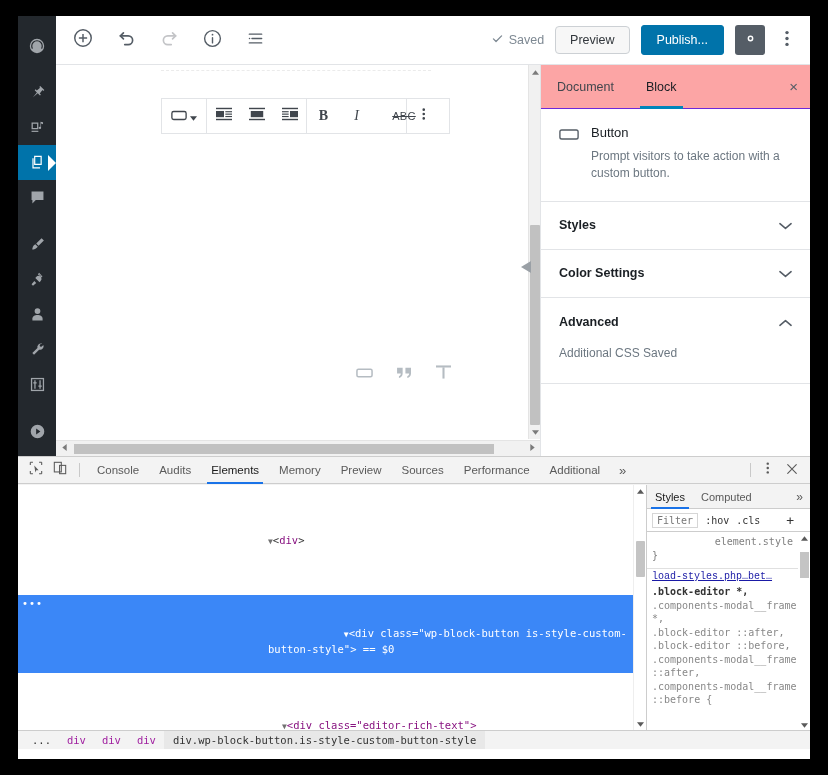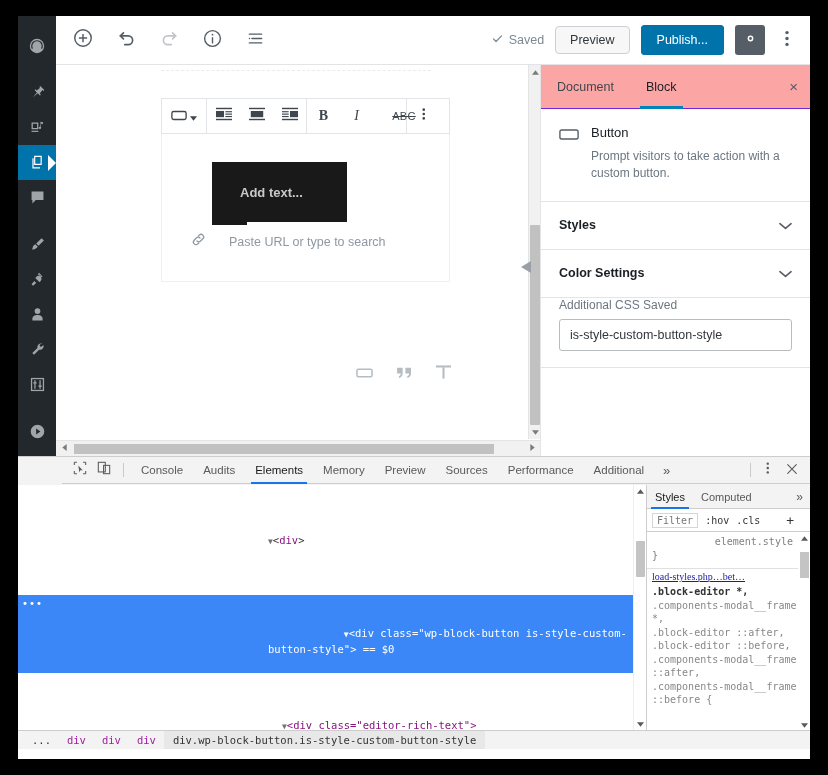--- a/index.html
+++ b/index.html
@@ -236,21 +236,20 @@
     position: absolute; left: 0; top: 440px;
     width: 792px; height: 303px;
     background: #f3f3f3;
     border-top: 1px solid #cdcdcd;
     font-family: "Liberation Sans", sans-serif;
   }
   .dt-tabbar {
     height: 27px; display: flex; align-items: center;
     border-bottom: 1px solid #cdcdcd; background: #f3f3f3;
     padding-left: 6px;
-    margin-left: 44px;
   }
   .dt-icobtn {
     width: 24px; height: 24px; display: flex;
     align-items: center; justify-content: center;
     color: #5a5a5a; cursor: pointer;
   }
   .dt-sep { width: 1px; height: 14px; background: #c9c9c9; margin: 0 7px; }
   .dt-tab {
     padding: 0 10px; height: 27px; line-height: 27px;
     font-size: 11.5px; color: #5a5a5a; cursor: pointer;
@@ -332,21 +331,21 @@
   }
   .sp-filter .tg { color: #333; cursor: pointer; }
   .sp-filter .plus { margin-left: auto; color: #333; font-size: 13px; cursor: pointer; padding-right: 11px; }
   .sp-code {
     font-family: "DejaVu Sans Mono", monospace;
     font-size: 10px; line-height: 13.5px;
     padding: 3px 5px; color: #333;
     word-break: break-word;
   }
   .sp-src { color: #1a1aa6; text-decoration: underline; cursor: pointer; display: block; padding: 2px 14px 0 5px;
-            font-family: Liberation Serif, serif; font-size: 10px; }
+            font-family: Liberation Mono, monospace; font-size: 10px; }
   .sp-divider { border-top: 1px solid #e0e0e0; margin: 3px 0 0 0; }
   .sp-sel { color: #333; font-weight: bold; }
   .sp-selg { color: #888; }
   .sp-scroll {
     position: absolute; right: 0; top: 47px; width: 12px; bottom: 0;
     background: #fff;
   }
   .sp-scroll .thumb {
     position: absolute; left: 2px; top: 20px;
     width: 9px; height: 26px; background: #c4c4c4;
@@ -609,34 +608,20 @@
             <svg width="3.5" height="14" viewBox="0 0 4 14" fill="currentColor">
                   <circle cx="2" cy="2" r="1.5"></circle>
                   <circle cx="2" cy="7" r="1.5"></circle>
                   <circle cx="2" cy="12" r="1.5"></circle>
                 </svg>
           </span>
         </div>
       </div>
     </div>
 
-    <div class="blk-body">
-      <div class="btn-block">
-        <span>Add text...</span>
-      </div>
-      <div class="url-row">
-        <span class="lnk">
-          <svg width="17" height="17" viewBox="0 0 20 20" fill="none" stroke="currentColor" stroke-width="1.5" stroke-linecap="round">
-                <path d="M8.2 11.8a3 3 0 004.3 0l2.6-2.6a3 3 0 10-4.3-4.3l-1 1"></path>
-                <path d="M11.8 8.2a3 3 0 00-4.3 0l-2.6 2.6a3 3 0 104.3 4.3l1-1"></path>
-              </svg>
-        </span>
-        <span class="ph">Paste URL or type to search</span>
-      </div>
-    </div>
 
     <div class="blk-footer-icons">
       <span>
         <svg width="17" height="12" viewBox="0 0 18 12" fill="none" stroke="currentColor" stroke-width="1.6">
               <rect x="1" y="2" width="16" height="8" rx="1.6"></rect>
             </svg>
       </span>
       <span>
         <svg width="17" height="13" viewBox="0 0 18 14" fill="currentColor">
               <path d="M1 2h6v6c0 2.5-1.8 4.5-4 5v-2c1.2-.5 2-1.6 2-3H1V2zM10 2h6v6c0 2.5-1.8 4.5-4 5v-2c1.2-.5 2-1.6 2-3h-4V2z"></path>
@@ -716,24 +701,31 @@
 
     <div class="panel-row">
       <span class="ttl">Color Settings</span>
       <span class="chev">
         <svg width="13" height="8" viewBox="0 0 14 8" fill="none" stroke="currentColor" stroke-width="1.7" stroke-linecap="round" stroke-linejoin="round">
               <path d="M1 1.5L7 6.5L13 1.5"></path>
             </svg>
       </span>
     </div>
 
+    <div class="panel-row" style="border-bottom:none;">
+      <span class="ttl">Advanced</span>
+      <span class="chev">
+        <svg width="13" height="8" viewBox="0 0 14 8" fill="none" stroke="currentColor" stroke-width="1.7" stroke-linecap="round" stroke-linejoin="round">
+              <path d="M1 6.5L7 1.5L13 6.5"></path>
+            </svg>
+      </span>
+    </div>
 
     <div class="panel-body">
       <div class="fld-label">Additional CSS Saved</div>
-      <input class="fld-input" value="is-style-custom-button-style" style="">
     </div>
   </div>
 
   <div class="devtools">
 
     <div class="dt-tabbar">
       <div class="dt-icobtn">
         <span>
           <svg width="14" height="14" viewBox="0 0 16 16" fill="none" stroke="currentColor" stroke-width="1.2">
                 <path d="M1.5 1.5h3M11.5 1.5h3M1.5 14.5h3M11.5 14.5h3M1.5 1.5v3M14.5 1.5v3M1.5 11.5v3M14.5 11.5v3"></path>

